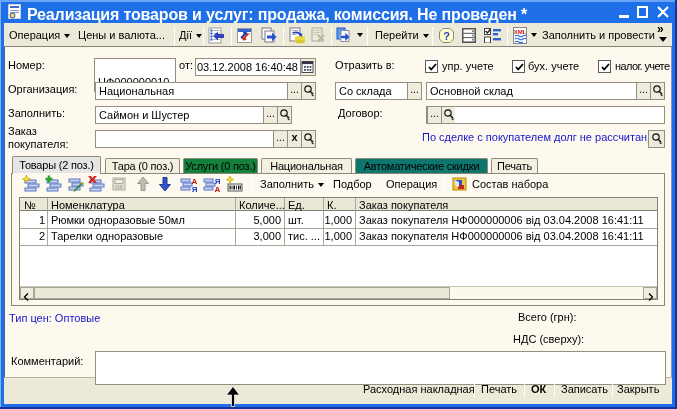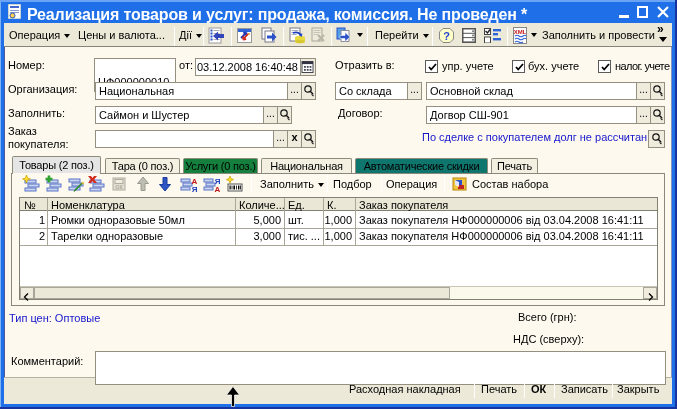--- a/index.html
+++ b/index.html
@@ -211,21 +211,20 @@
     <div class="bt">
       <svg width="12" height="14" viewBox="0 0 12 14" style="position:absolute;left:1px;top:1px">
         <circle cx="5" cy="5" r="3.2" fill="none" stroke="#111" stroke-width="1.2"></circle>
         <path d="M7.4 7.4 L10 10" stroke="#111" stroke-width="1.4"></path>
         <path d="M10.8 10.8 l-3 -0.6 l2.4 2.4 z" fill="#111"></path>
       </svg>
     </div>
   </div>
 <div class="lbl" style="left:338px;top:107px">Договор:</div>
 <div class="ctl" style="left:426px;top:106px;width:239px;height:18px">
-    <div class="tx">Догвор СШ-901</div>
     <div class="bt">...</div>
     <div class="bt">
       <svg width="12" height="14" viewBox="0 0 12 14" style="position:absolute;left:1px;top:1px">
         <circle cx="5" cy="5" r="3.2" fill="none" stroke="#111" stroke-width="1.2"></circle>
         <path d="M7.4 7.4 L10 10" stroke="#111" stroke-width="1.4"></path>
         <path d="M10.8 10.8 l-3 -0.6 l2.4 2.4 z" fill="#111"></path>
       </svg>
     </div>
   </div>
 
@@ -374,21 +373,21 @@
 <div class="ab" style="left:34px;top:287px;width:416px;height:12px;background:#ECE8D8;border:1px solid #A9A598"></div>
 <div class="ab" style="left:643px;top:287px;width:14px;height:12px;background:#EFECDD;border:1px solid #A9A598"><svg width="12" height="10" viewBox="0 0 12 10">
       <path d="M5 1.5 L8.5 5 L5 8.5" stroke="#000" stroke-width="1.3" fill="none"></path>
     </svg></div>
 
 <div class="lbl blue" style="left:9px;top:312px">Тип цен: Оптовые</div>
 <div class="lbl" style="left:518px;top:311px">Всего (грн):</div>
 <div class="lbl" style="left:513px;top:333px">НДС (сверху):</div>
 <div class="lbl" style="left:11px;top:355px">Комментарий:</div>
 <div class="inp" style="left:95px;top:351px;width:571px;height:17px"></div>
-<div class="tbtn" style="left:349px;top:383px">Расходная накладная</div>
+<div class="tbtn" style="left:363px;top:383px">Расходная накладная</div>
 <div class="sep" style="left:474px;top:380px;height:18px"></div>
 <div class="tbtn" style="left:481px;top:383px">Печать</div>
 <div class="sep" style="left:524px;top:380px;height:18px"></div>
 <div class="tbtn" style="left:531px;top:383px;font-weight:bold">ОК</div>
 <div class="sep" style="left:554px;top:380px;height:18px"></div>
 <div class="tbtn" style="left:561px;top:383px">Записать</div>
 <div class="sep" style="left:612px;top:380px;height:18px"></div>
 <div class="tbtn" style="left:617px;top:383px">Закрыть</div>
 
 <svg class="ab" style="left:223px;top:386px" width="20" height="22" viewBox="0 0 20 22">

